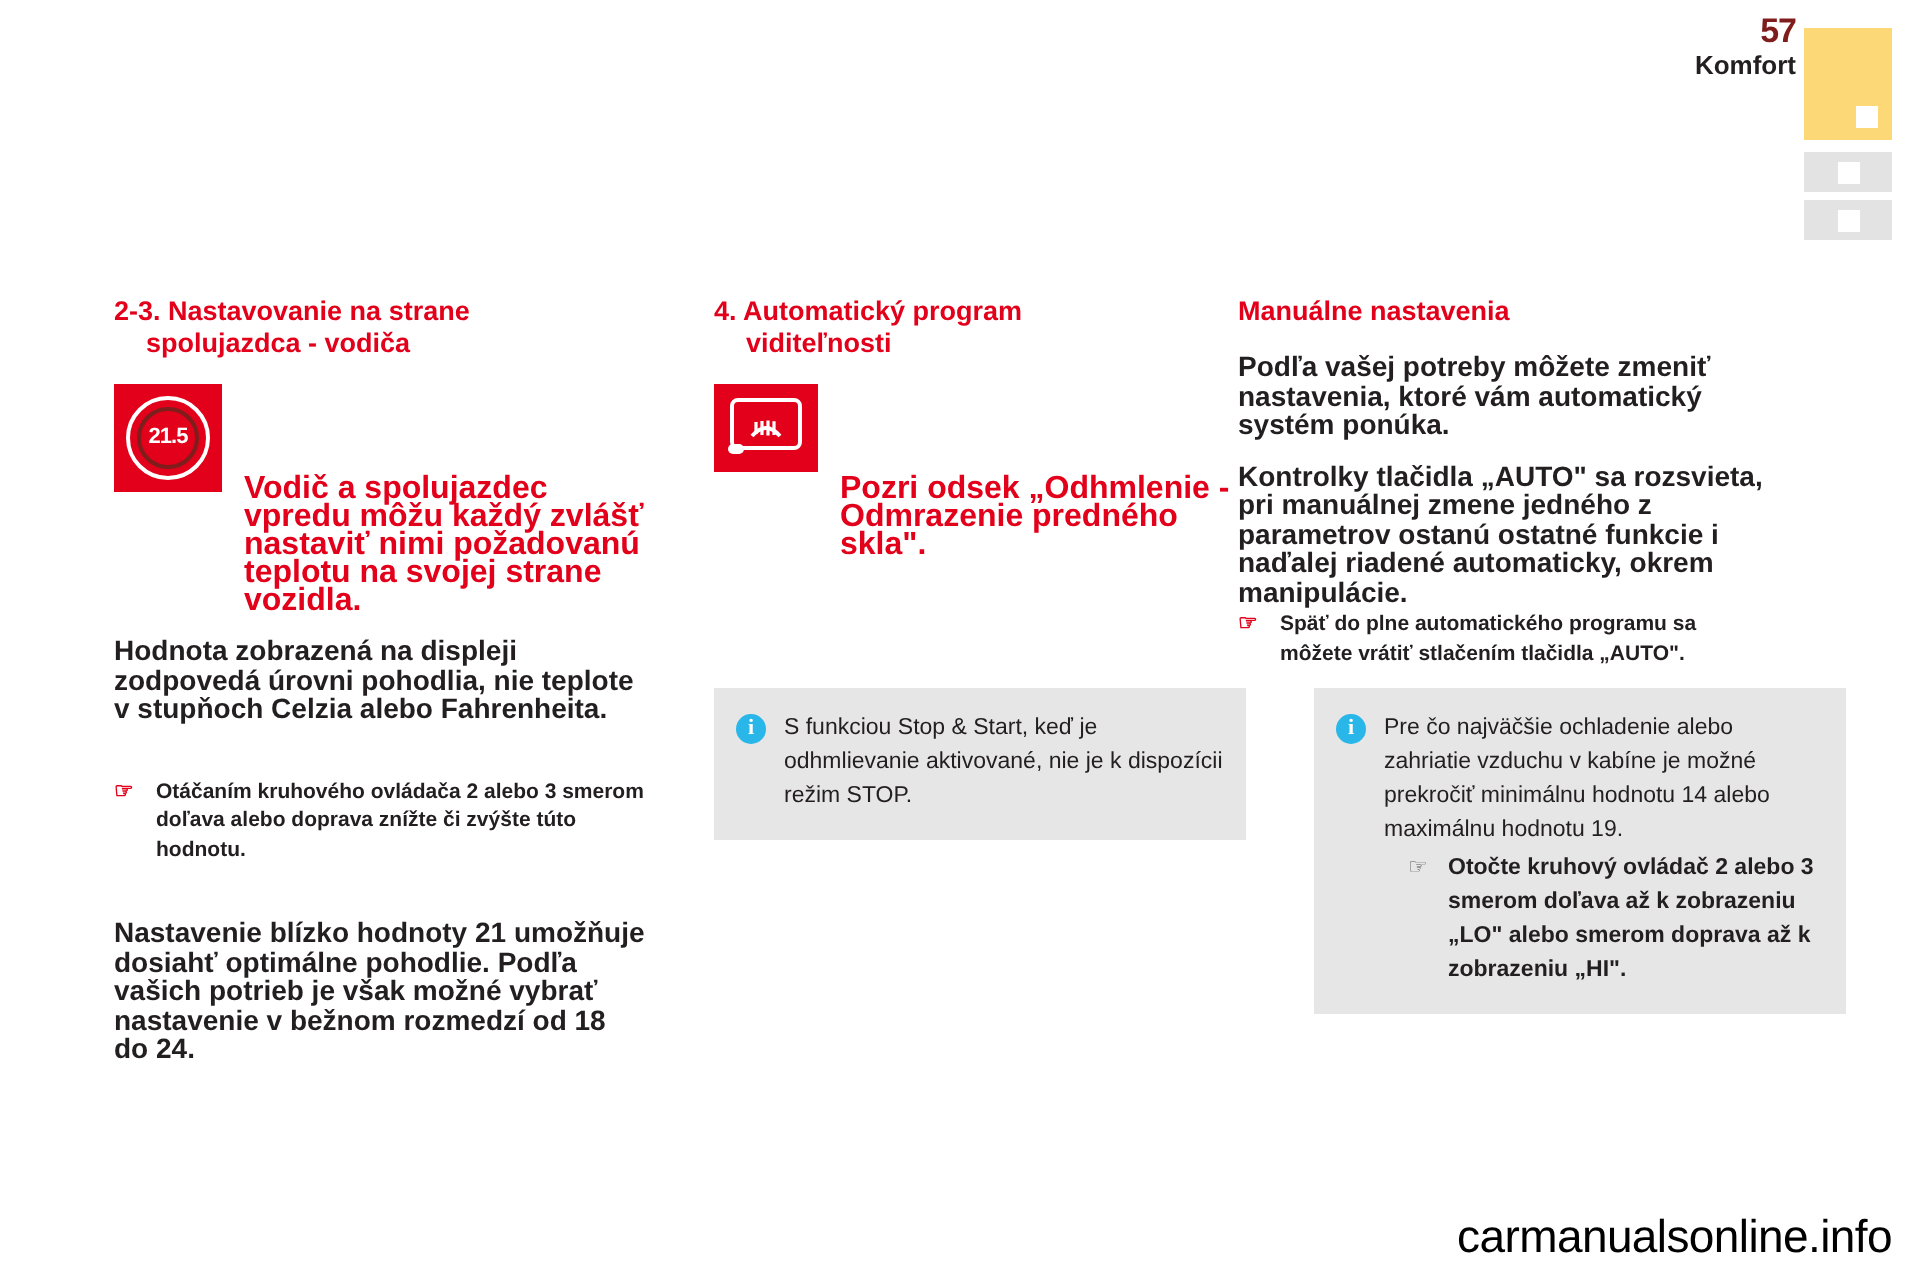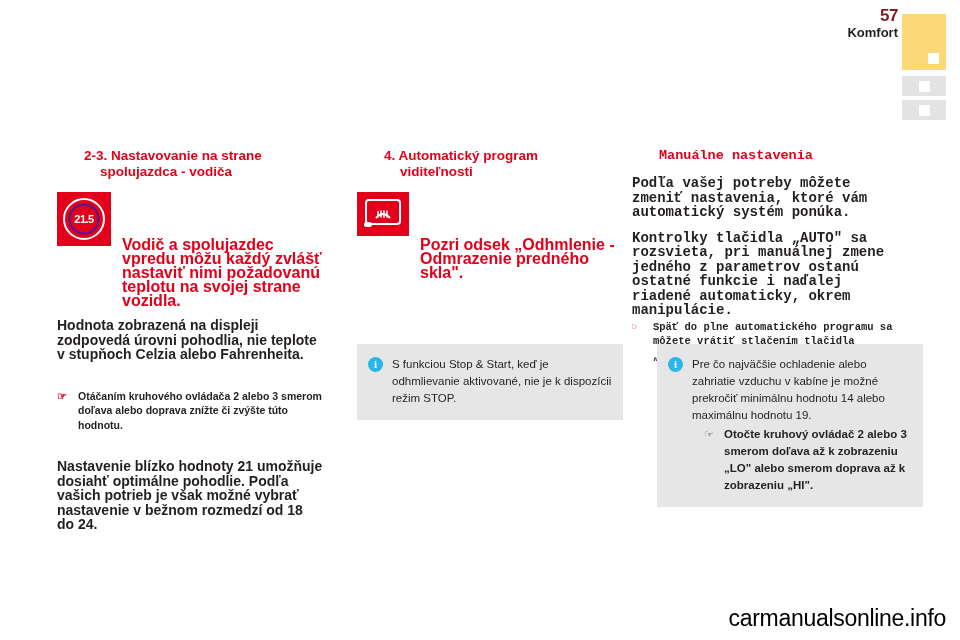--- a/index.html
+++ b/index.html
@@ -76,32 +76,31 @@
   }
 
   
   .column {
     position: absolute;
     top: 148px;
     width: 266px;
   }
   #col-left   { left: 57px; }
   #col-middle { left: 357px; }
-  #col-right  { left: 632px; font-family: Liberation Mono, monospace; }
+  #col-right  { left: 619px; }
 
   h2.section-title {
     margin: 0 0 12px 0;
     font-size: 13.5px;
     font-weight: bold;
     line-height: 16px;
     color: #231f20;
   }
   h2.section-title.red {
     color: #e2001a;
-    margin-left: 27px;
   }
   .title-indent {
     display: block;
     padding-left: 16px;
   }
 
   
   .illus-row {
     display: flex;
     align-items: flex-start;
@@ -129,21 +128,21 @@
     box-sizing: border-box;
   }
   .dial-inner {
     position: absolute;
     left: 50%;
     top: 50%;
     transform: translate(-50%, -50%);
     width: 31px;
     height: 31px;
     border-radius: 50%;
-    border: 2px solid #4c1d95;
+    border: 2px solid #7f1d1d;
     box-sizing: border-box;
     display: flex;
     align-items: center;
     justify-content: center;
   }
   .dial-value {
     color: #ffffff;
     font-size: 11px;
     font-weight: bold;
     letter-spacing: -0.5px;

